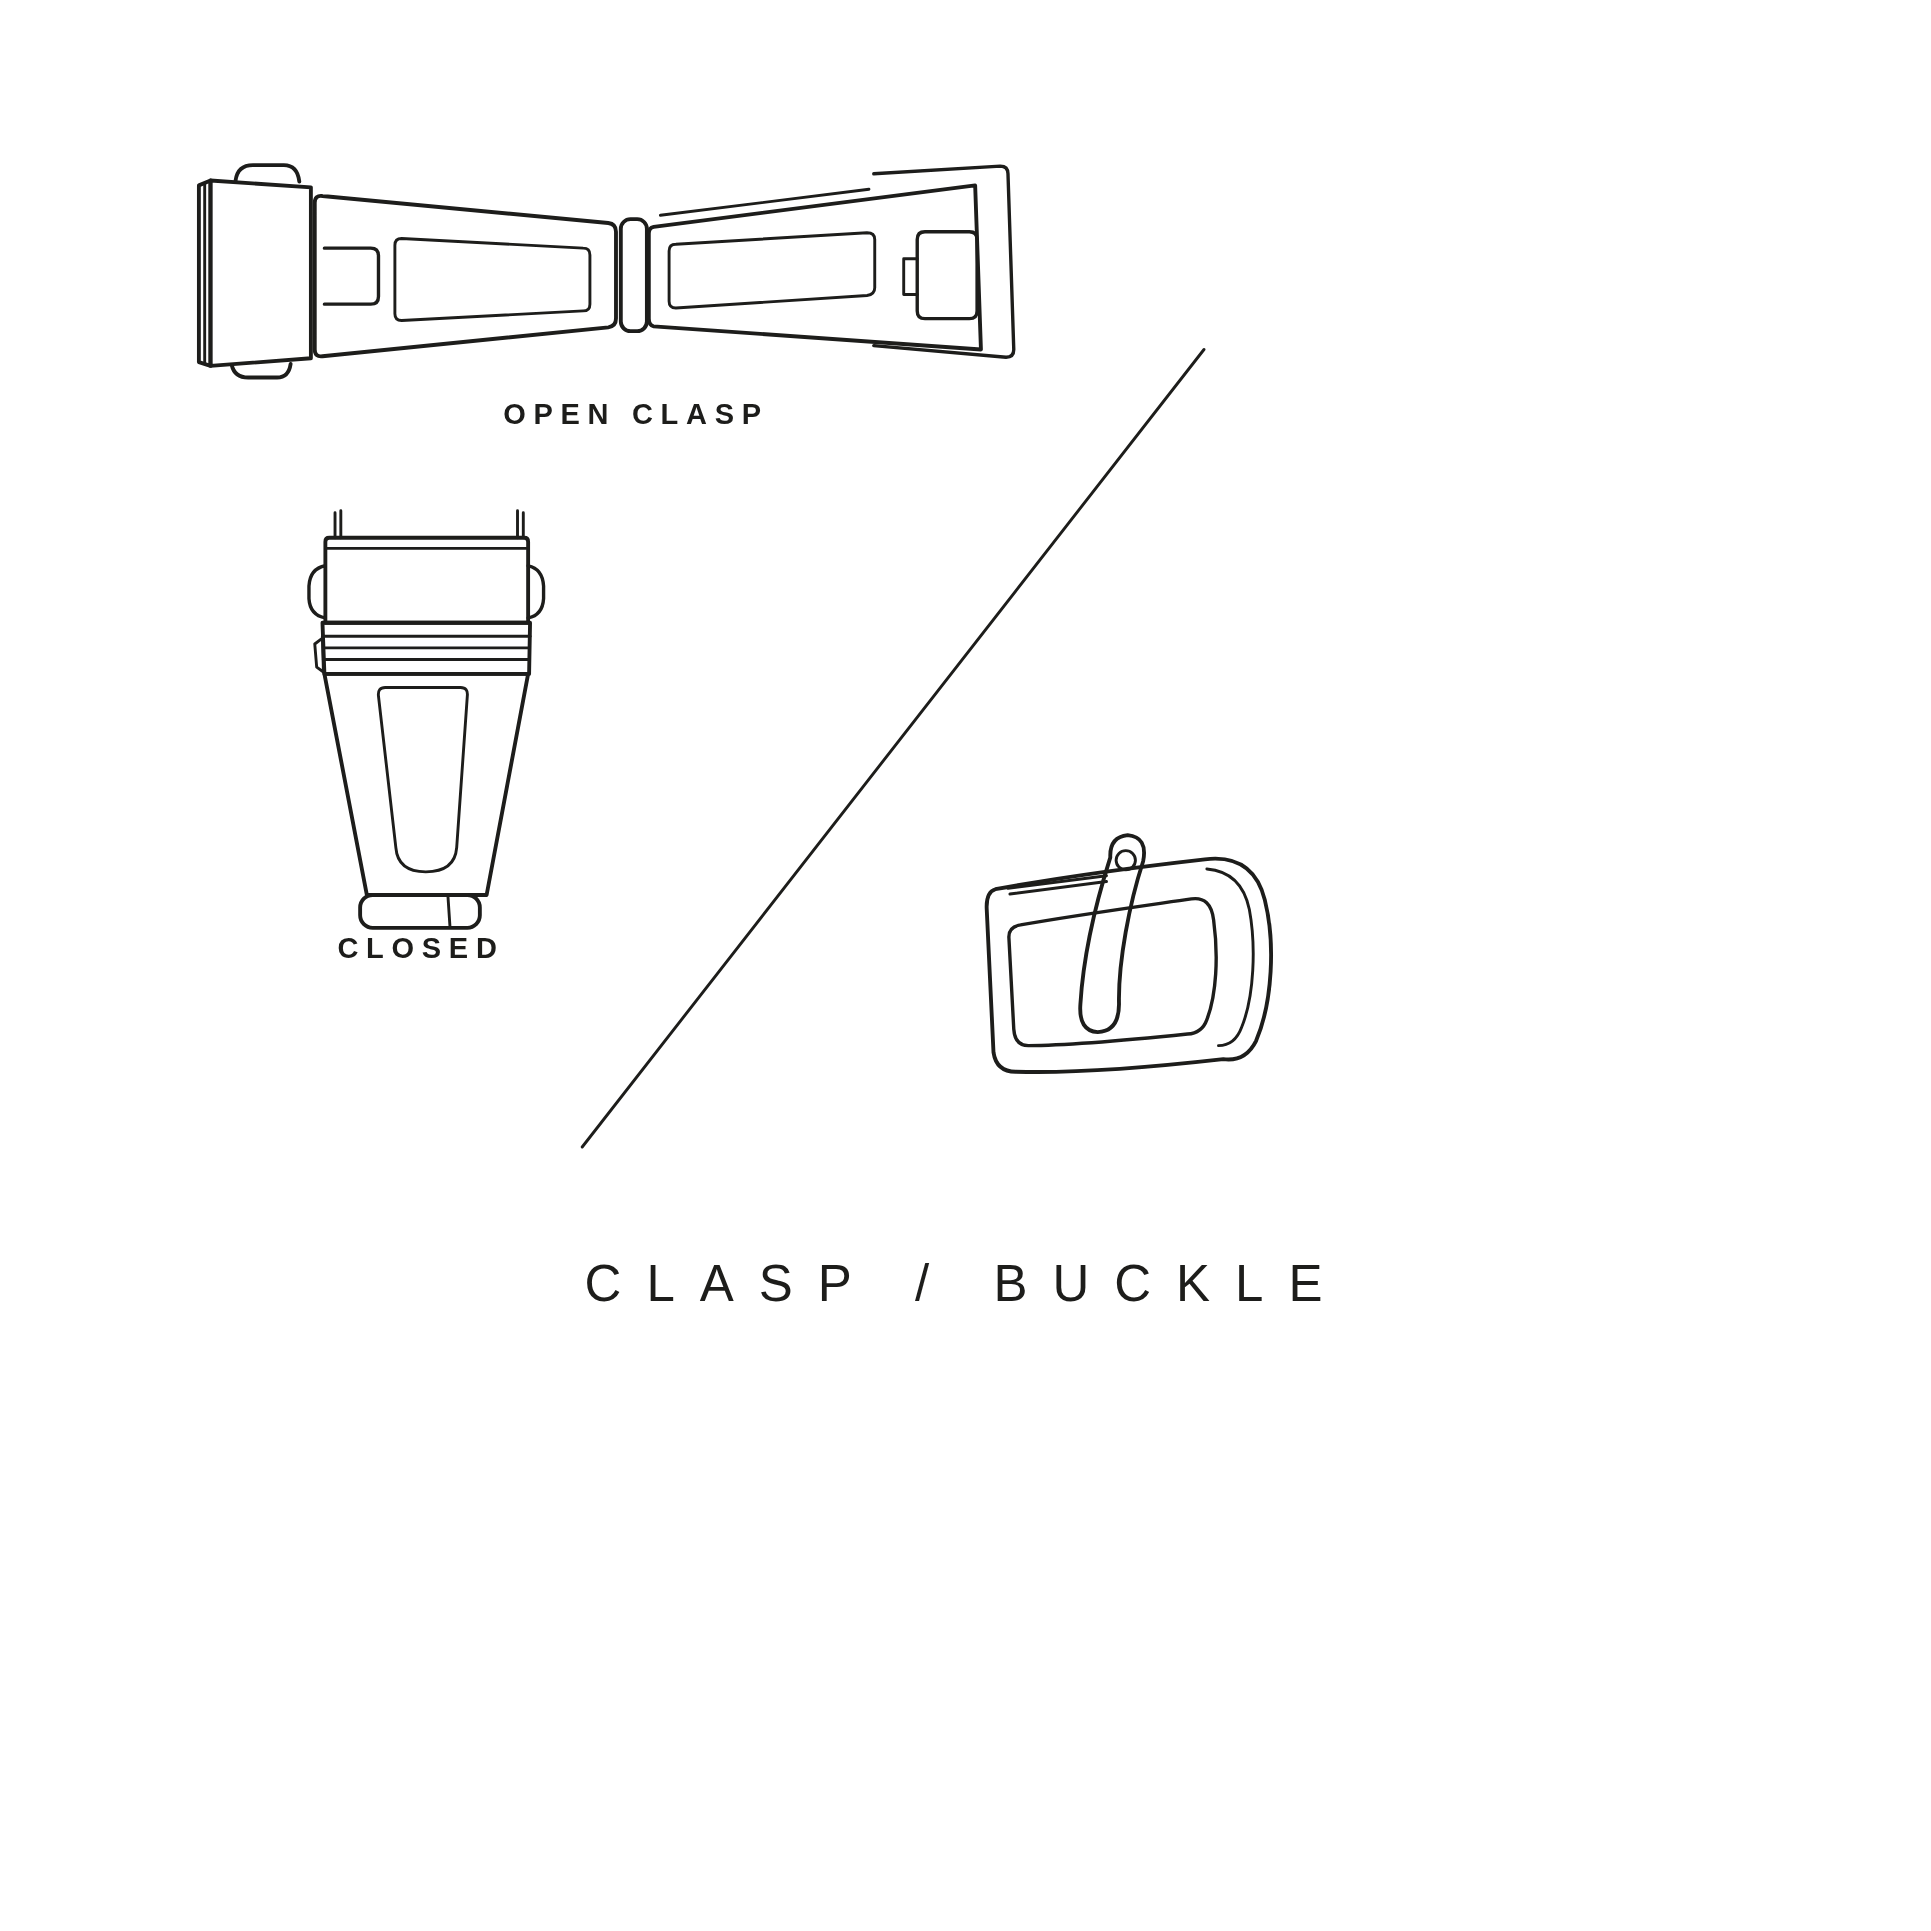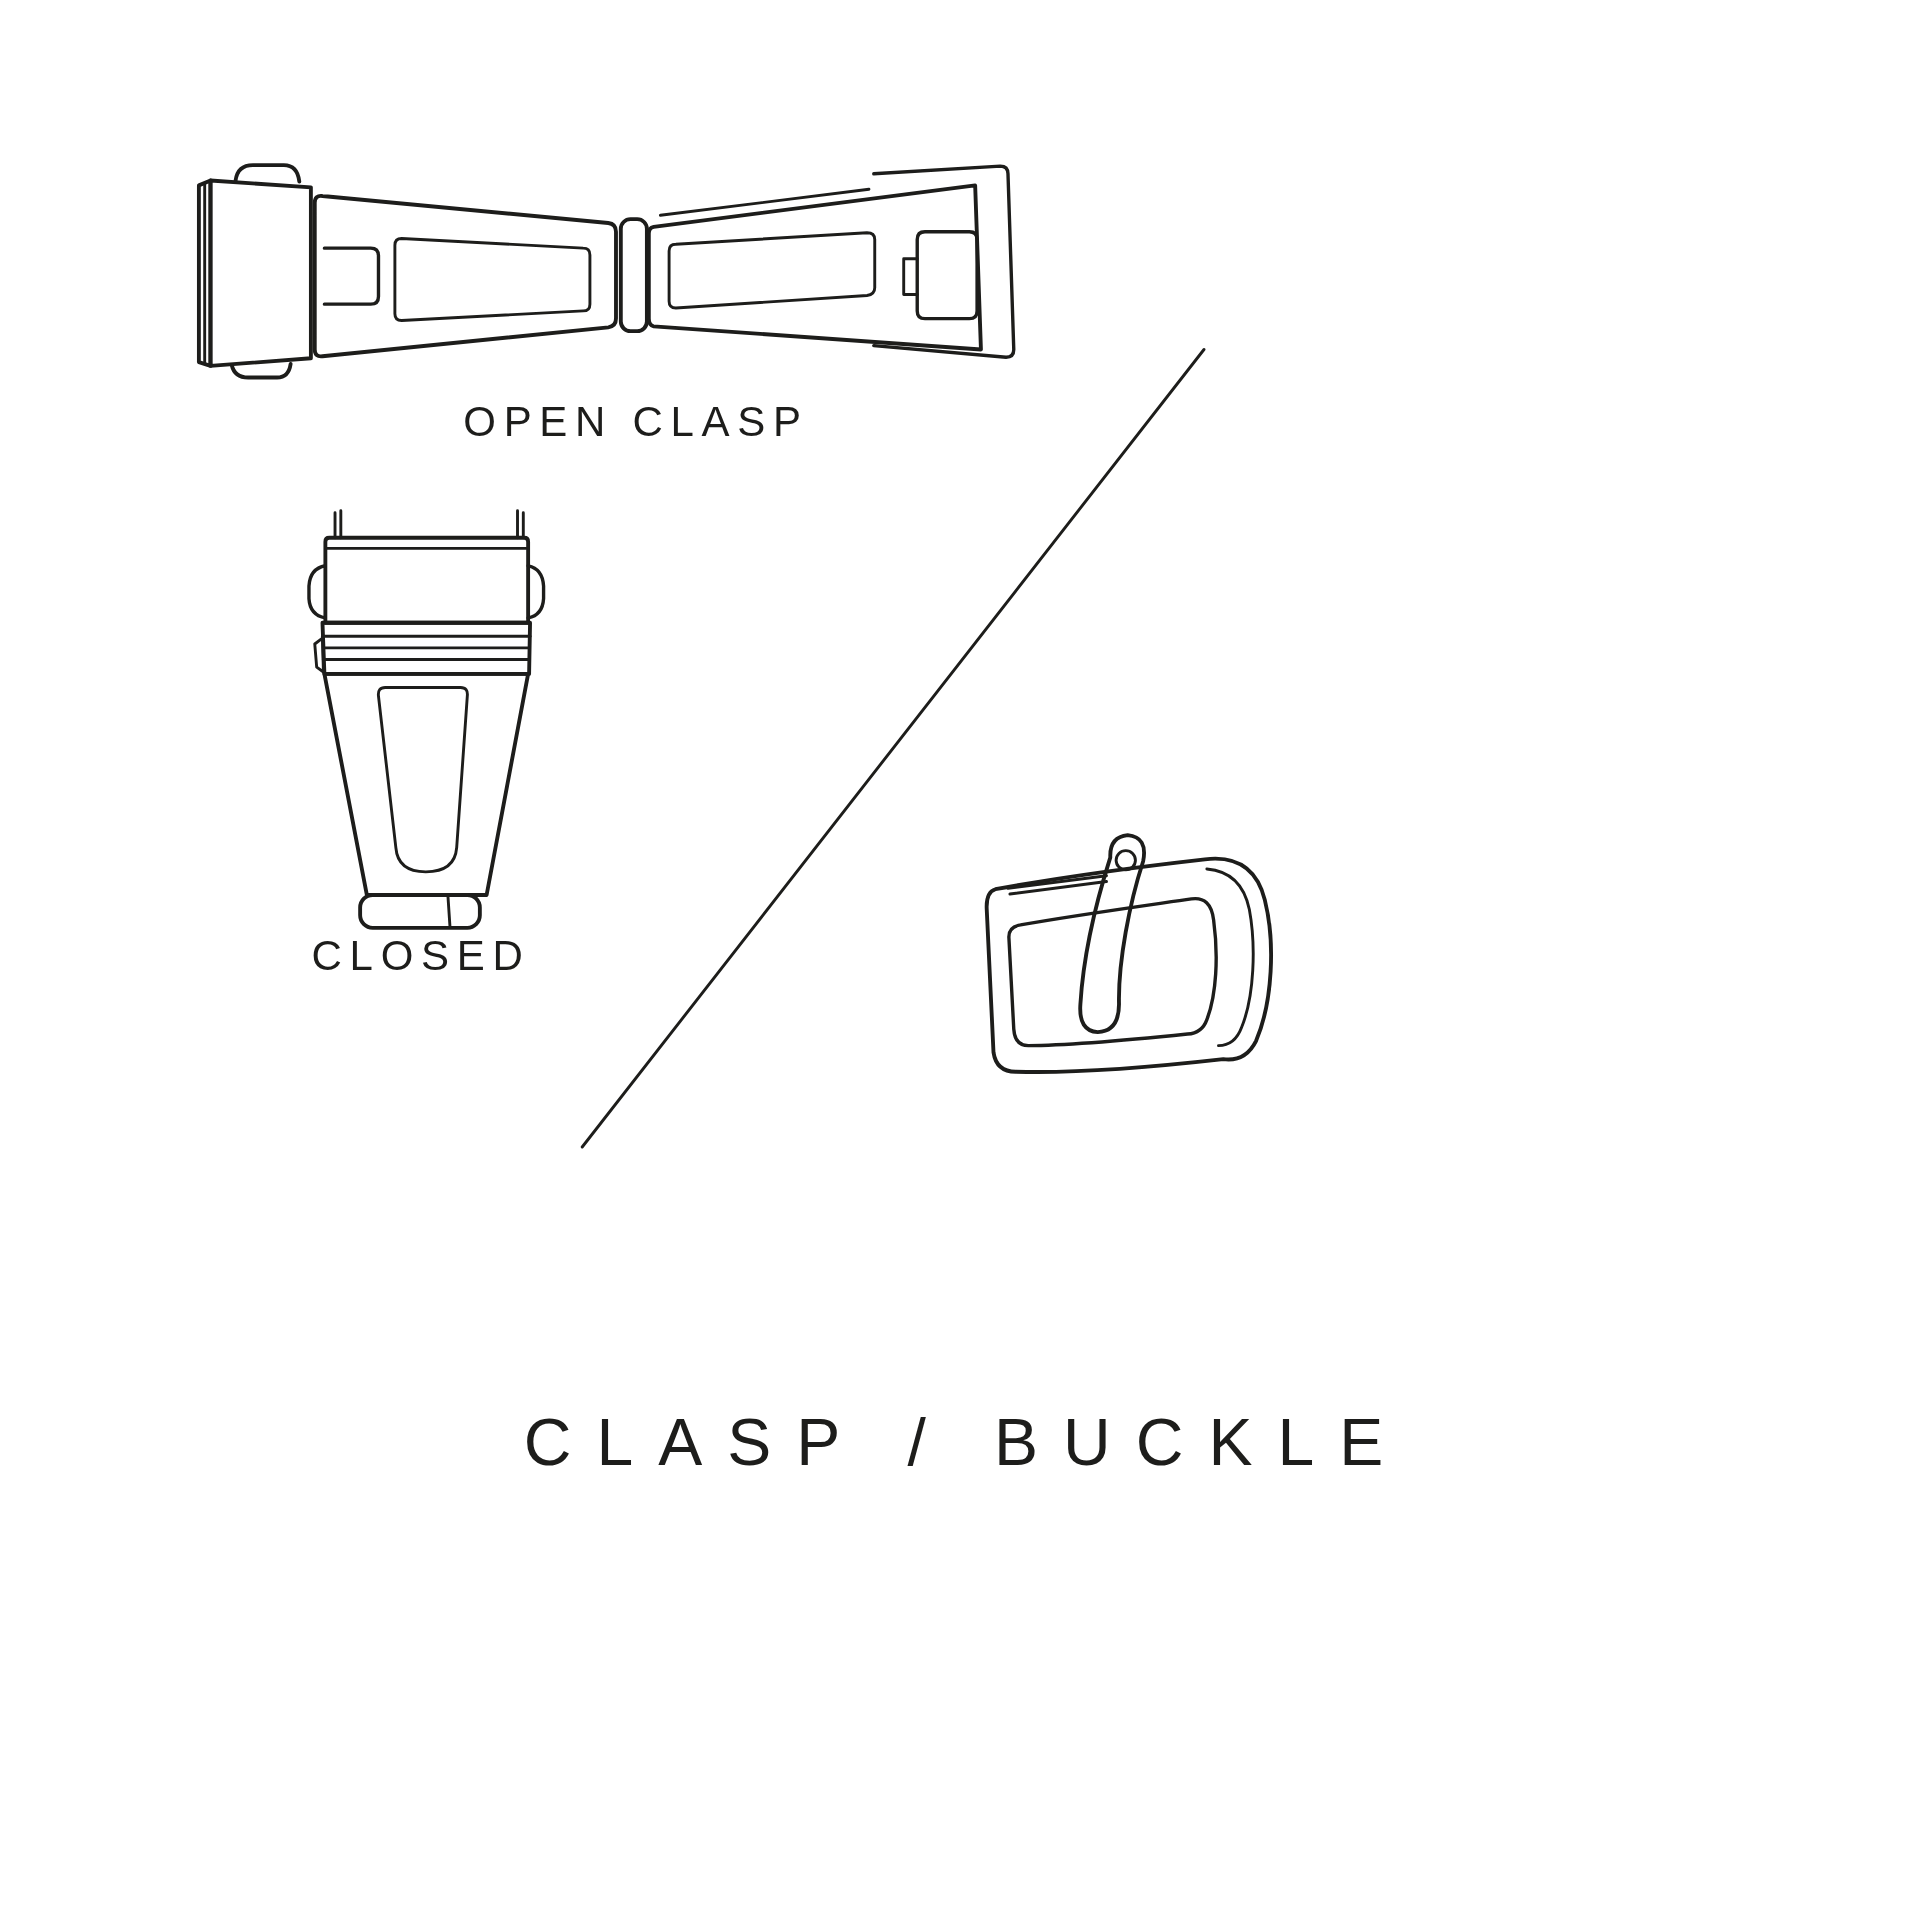--- a/index.html
+++ b/index.html
@@ -20,35 +20,35 @@
     position: absolute;
     left: 0;
     top: 0;
     width: 1931px;
     height: 1931px;
     color: var(--color-line, #1d1d1b);
   }
   .label {
     position: absolute;
     transform: translateX(-50%);
-    font-size: 42px;
+    font-size: 29px;
     letter-spacing: 7.7px;
-    font-weight: 400;
+    font-weight: 700;
     white-space: nowrap;
     color: var(--color-line, #1d1d1b);
     text-align: right;
   }
   .label-open-clasp { left: 636px; top: 398px; }
   .label-closed     { left: 421px; top: 932px; }
   .page-title {
     position: absolute;
     left: 966px;
-    top: 1404px;
+    top: 1254px;
     transform: translateX(-50%);
-    font-size: 66px;
+    font-size: 51px;
     letter-spacing: 25px;
     font-weight: 500;
     white-space: nowrap;
     color: var(--color-line, #1d1d1b);
     text-align: right;
   }
 </style>
 </head>
 <body>
 

